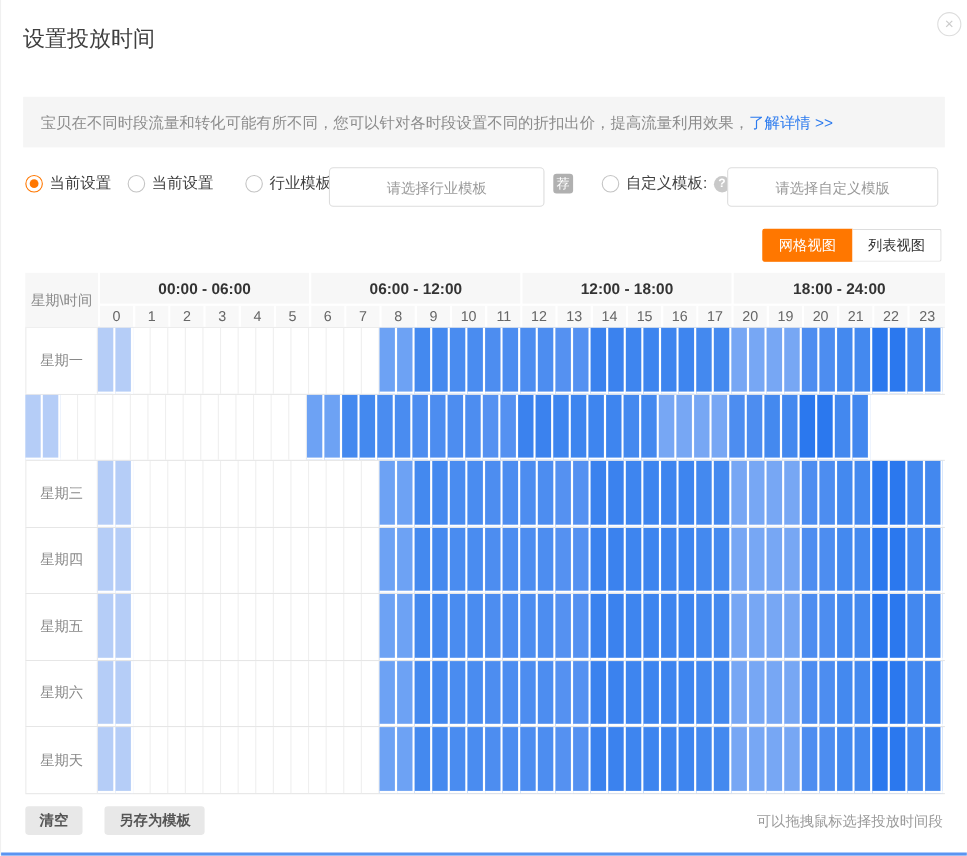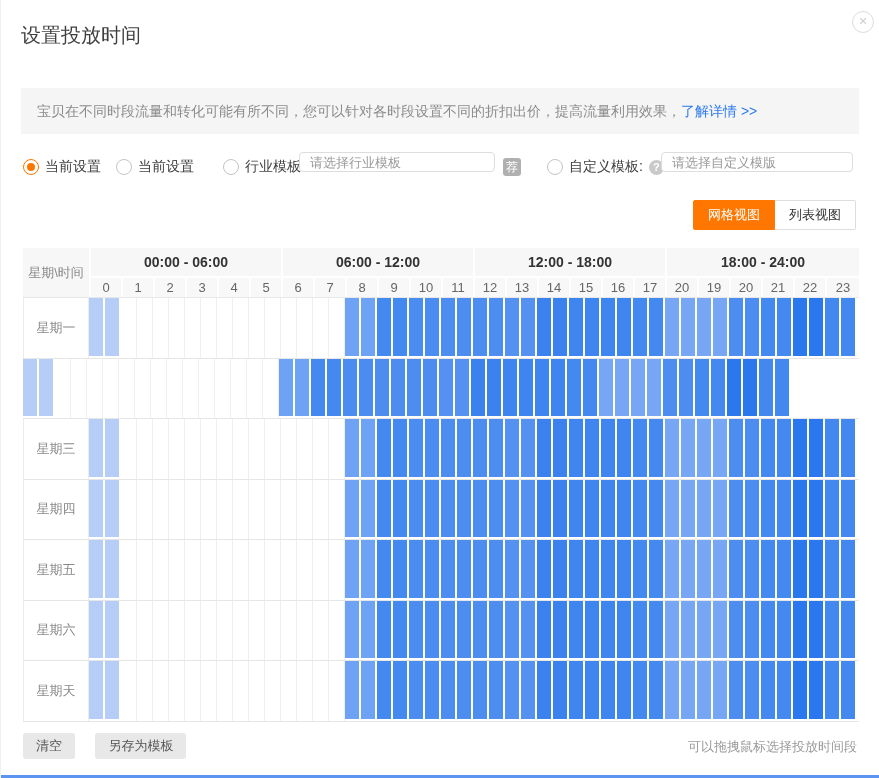--- a/index.html
+++ b/index.html
@@ -15,30 +15,30 @@
   .banner{position:absolute;left:20px;top:88px;width:838px;height:46px;background:#f5f5f5;
           font-size:14px;color:#8c8c8c;line-height:46px;padding-left:16px;box-sizing:border-box;white-space:nowrap;}
   .banner a{color:#2d7bee;text-decoration:none;}
 
   
   .opts{position:absolute;left:22px;top:152px;right:22px;height:30px;}
   .opt{position:absolute;top:0;height:30px;display:flex;align-items:center;gap:6px;font-size:14px;color:#3f3f3f;cursor:pointer;}
   .rb{width:16px;height:16px;border:1px solid #c4c4c4;border-radius:50%;background:#fff;box-sizing:border-box;flex:0 0 16px;}
   .rb.on{border-color:#ff7700;position:relative;}
   .rb.on::after{content:"";position:absolute;left:3px;top:3px;right:3px;bottom:3px;background:#ff7700;border-radius:50%;}
-  .tmpl-input{position:absolute;top:0;height:20px;border:1px solid #ddd;border-radius:4px;box-sizing:border-box;
-              font-size:13px;color:#333;padding:0 10px;font-family:inherit;outline:none;}
+  .tmpl-input{position:absolute;top:0;height:36px;border:1px solid #ddd;border-radius:4px;box-sizing:border-box;
+              font-size:13px;color:#333;padding:0 10px;font-family:inherit;outline:none;text-align:center;}
   .tmpl-input::placeholder{color:#999;}
   .badge{position:absolute;top:6px;width:18px;height:18px;background:#b0b0b0;color:#fff;border-radius:3px;
          font-size:12px;line-height:18px;text-align:center;}
   .qicon{width:15px;height:15px;border-radius:50%;background:#c9c9c9;color:#fff;font-size:11px;line-height:15px;
          text-align:center;font-weight:bold;flex:0 0 15px;cursor:pointer;}
 
   
-  .tabs{position:absolute;top:200px;right:23px;display:flex;}
+  .tabs{position:absolute;top:208px;right:23px;display:flex;}
   .tab{height:30px;padding:0 14px;font-size:13px;display:flex;align-items:center;box-sizing:border-box;cursor:pointer;border:0;font-family:inherit;}
   .tab.active{background:#ff7700;color:#fff;border:1px solid #ff7700;border-radius:2px 0 0 2px;}
   .tab.inactive{background:#fff;color:#333;border:1px solid #ddd;border-left:none;border-radius:0 2px 2px 0;}
 
   
   .sched{position:absolute;left:22px;top:248px;width:836px;}
   .ghead{display:flex;}
   .corner{flex:0 0 66px;height:49px;background:#f7f7f7;margin-right:2px;display:flex;align-items:center;justify-content:center;
           font-size:13px;color:#888;}
   .ghead-right{flex:1;}
@@ -53,21 +53,21 @@
   .gbody{border-top:1px solid #e8e8e8;}
   .day-row{display:flex;height:60.5px;border-bottom:1px solid #e6e6e6;box-sizing:border-box;}
   .day-label{flex:0 0 66px;box-sizing:border-box;border-left:1px solid #ececec;border-right:1px solid #ececec;
              display:flex;align-items:center;justify-content:center;font-size:13px;color:#898989;background:#fff;}
   .cell{flex:0 0 16px;box-sizing:border-box;border-right:1px solid #efefef;cursor:crosshair;}
   .cell.filled{border-right:2px solid #fff;border-bottom:2px solid #fff;}
 
   
   .footer{position:absolute;left:22px;top:733px;right:22px;height:28px;}
   .btn{background:#e8e8e8;border:none;border-radius:3px;height:26px;padding:0 13px;font-size:13px;color:#555;
-       margin-right:16px;cursor:pointer;font-family:inherit;}
+       margin-right:16px;cursor:pointer;font-family:inherit;font-weight:bold;}
   .hint{position:absolute;right:0;top:5px;font-size:13px;color:#9a9a9a;}
 
   .bottom-line{position:absolute;left:0;right:0;bottom:0;height:3px;background:#5b94f1;}
 </style>
 </head>
 <body>
 
 <div class="page">
 
   <div class="title">设置投放时间</div>

